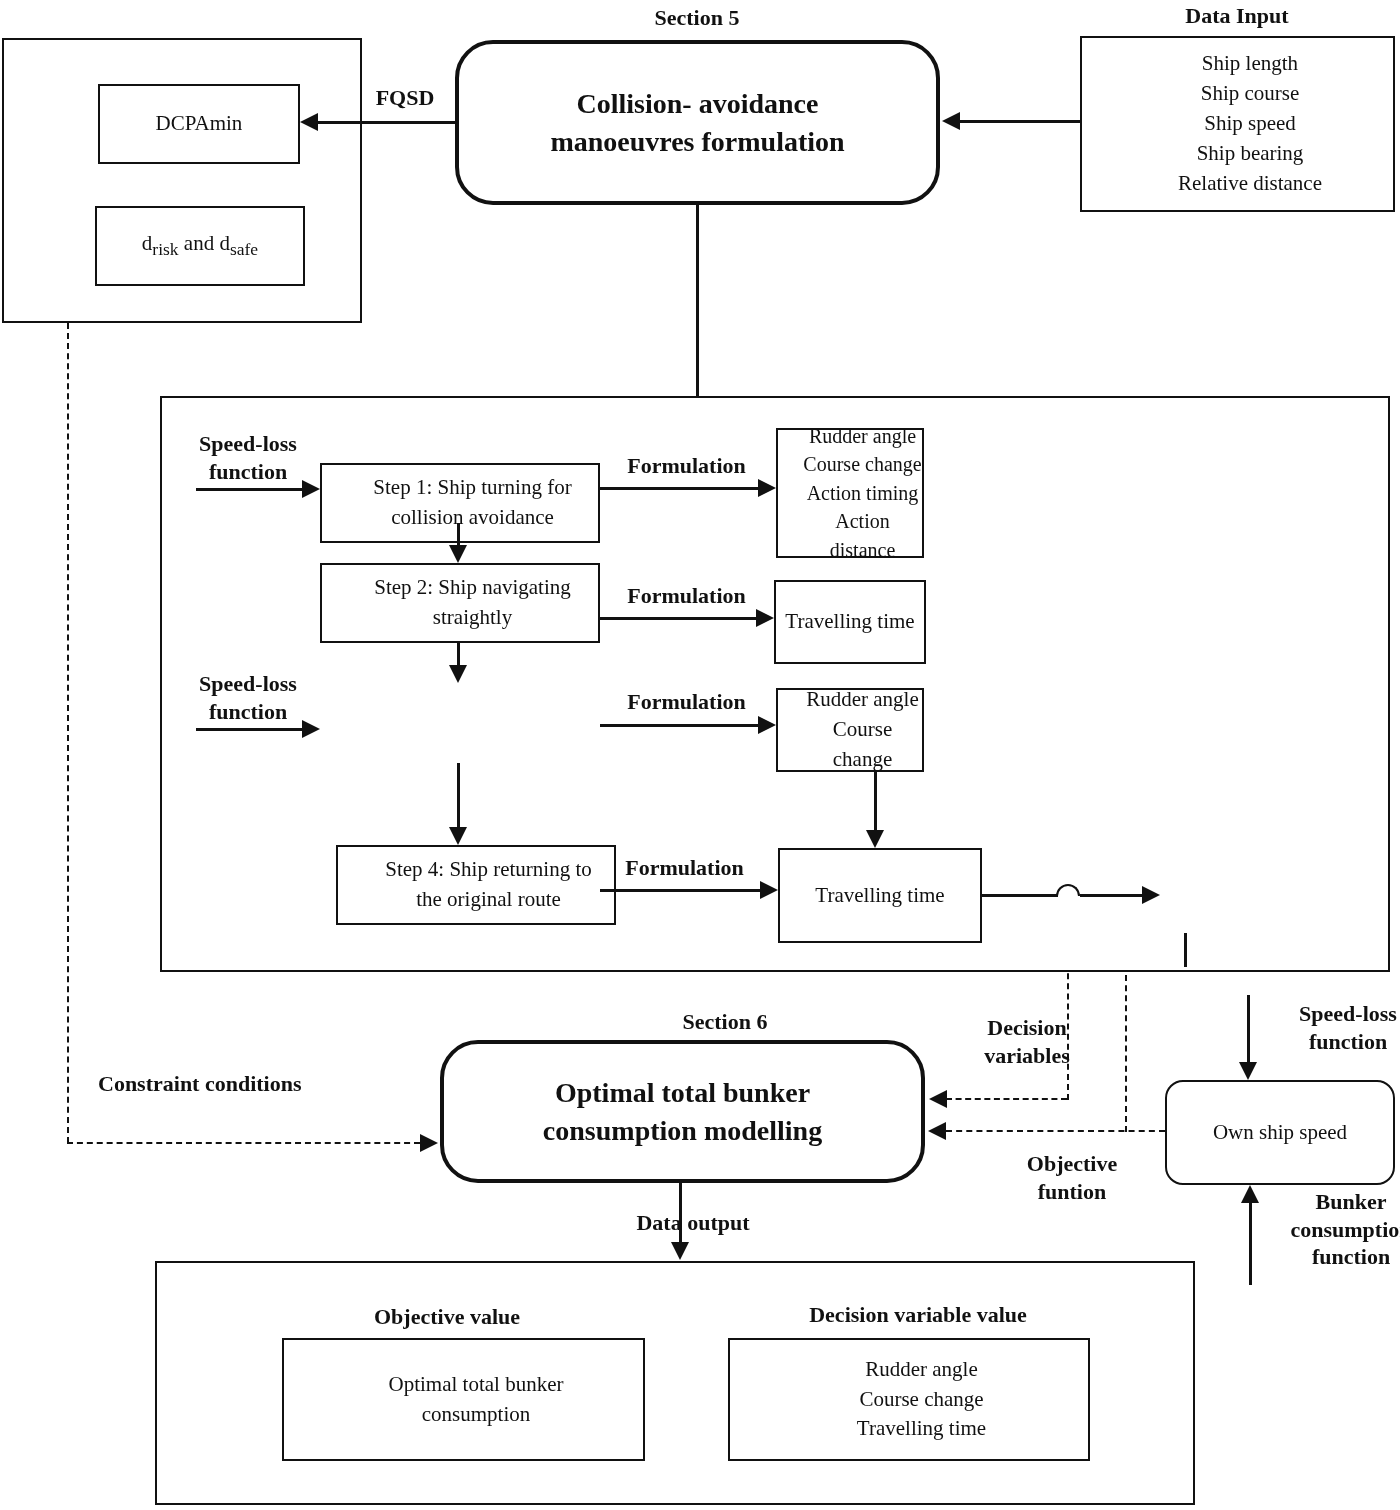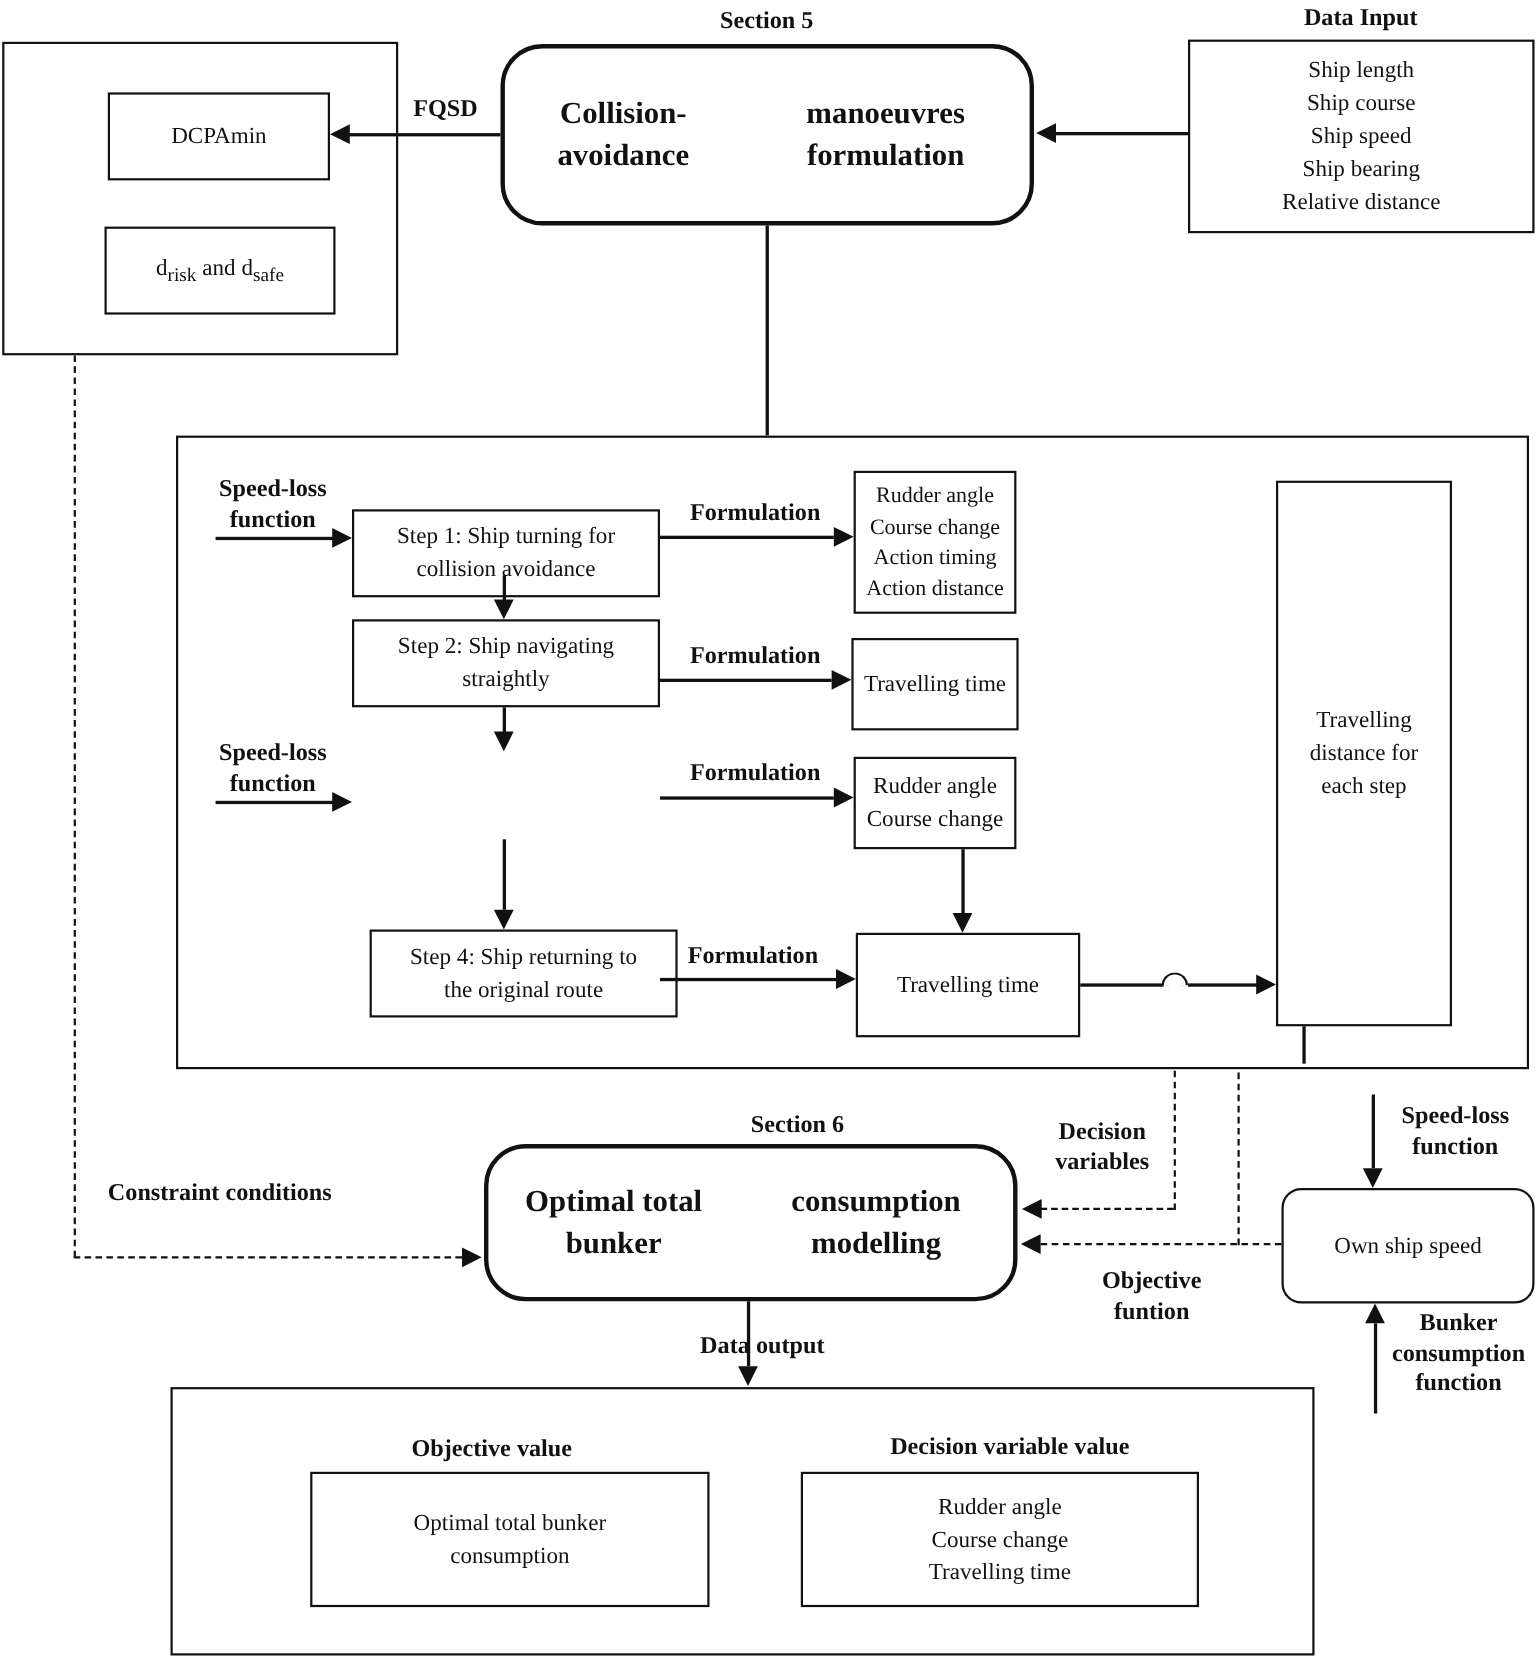--- a/index.html
+++ b/index.html
@@ -4,25 +4,25 @@
 <style>
   html,body{margin:0;padding:0;background:#fff;}
   #canvas{
     position:relative;width:1400px;height:1510px;background:#fff;
     font-family:"Liberation Serif","DejaVu Serif",serif;color:#111;overflow:hidden;
   }
   .box{position:absolute;border:2px solid #111;background:#fff;display:flex;
        align-items:center;justify-content:center;text-align:center;
        font-size:21px;line-height:1.42;box-sizing:border-box;z-index:2;}
   .roundbox{position:absolute;border:4px solid #111;border-radius:38px;background:#fff;
-       display:flex;flex-direction:row;align-items:center;justify-content:center;
+       display:flex;flex-direction:column;align-items:center;justify-content:center;
        text-align:center;font-weight:bold;font-size:28px;line-height:1.35;box-sizing:border-box;z-index:2;}
   .dashedbox{position:absolute;border:2.5px dashed #111;background:transparent;box-sizing:border-box;z-index:1;}
   .lbl{position:absolute;font-weight:bold;font-size:22px;line-height:1.25;z-index:4;text-align:center;}
-  .pre{white-space:pre-line;}
+  .pre{white-space:pre-line;padding-left:25px;}
   .hline{position:absolute;height:2.5px;background:#111;z-index:2;}
   .vline{position:absolute;width:2.5px;background:#111;z-index:2;}
   .hdash{position:absolute;height:0;border-top:2.5px dashed #111;z-index:1;}
   .vdash{position:absolute;width:0;border-left:2.5px dashed #111;z-index:1;}
   .ah{position:absolute;width:0;height:0;z-index:3;}
   .ah-r{border-top:9px solid transparent;border-bottom:9px solid transparent;border-left:18px solid #111;}
   .ah-l{border-top:9px solid transparent;border-bottom:9px solid transparent;border-right:18px solid #111;}
   .ah-d{border-left:9px solid transparent;border-right:9px solid transparent;border-top:18px solid #111;}
   .ah-u{border-left:9px solid transparent;border-right:9px solid transparent;border-bottom:18px solid #111;}
   .hop{position:absolute;width:24px;height:12px;background:#fff;border:2.5px solid #111;border-bottom:none;
@@ -123,23 +123,20 @@
   <div class="vline" style="left:874px;top:772px;height:58px;"></div>
   <div class="ah ah-d" style="left:866px;top:830px;"></div>
 
   <div class="box" style="left:778px;top:848px;width:204px;height:95px;">Travelling time</div>
 
   <div class="hline" style="left:982px;top:894px;width:76px;"></div>
   <div class="hop" style="left:1056px;top:884px;"></div>
   <div class="hline" style="left:1080px;top:894px;width:64px;"></div>
   <div class="ah ah-r" style="left:1142px;top:886px;"></div>
 
-  <div class="box pre" style="left:1160px;top:437px;width:160px;height:496px;">Travelling
-distance for
-each step</div>
 
   <div class="vdash" style="left:67px;top:323px;height:820px;"></div>
   <div class="hdash" style="left:67px;top:1142px;width:353px;"></div>
   <div class="ah ah-r" style="left:420px;top:1134px;"></div>
   <div class="lbl" style="left:98px;top:1070px;width:260px;text-align:left;">Constraint conditions</div>
 
   <div class="hdash" style="left:948px;top:742px;width:119px;"></div>
   <div class="vdash" style="left:1067px;top:742px;height:358px;"></div>
   <div class="hdash" style="left:946px;top:1098px;width:121px;"></div>
   <div class="ah ah-l" style="left:929px;top:1090px;"></div>

